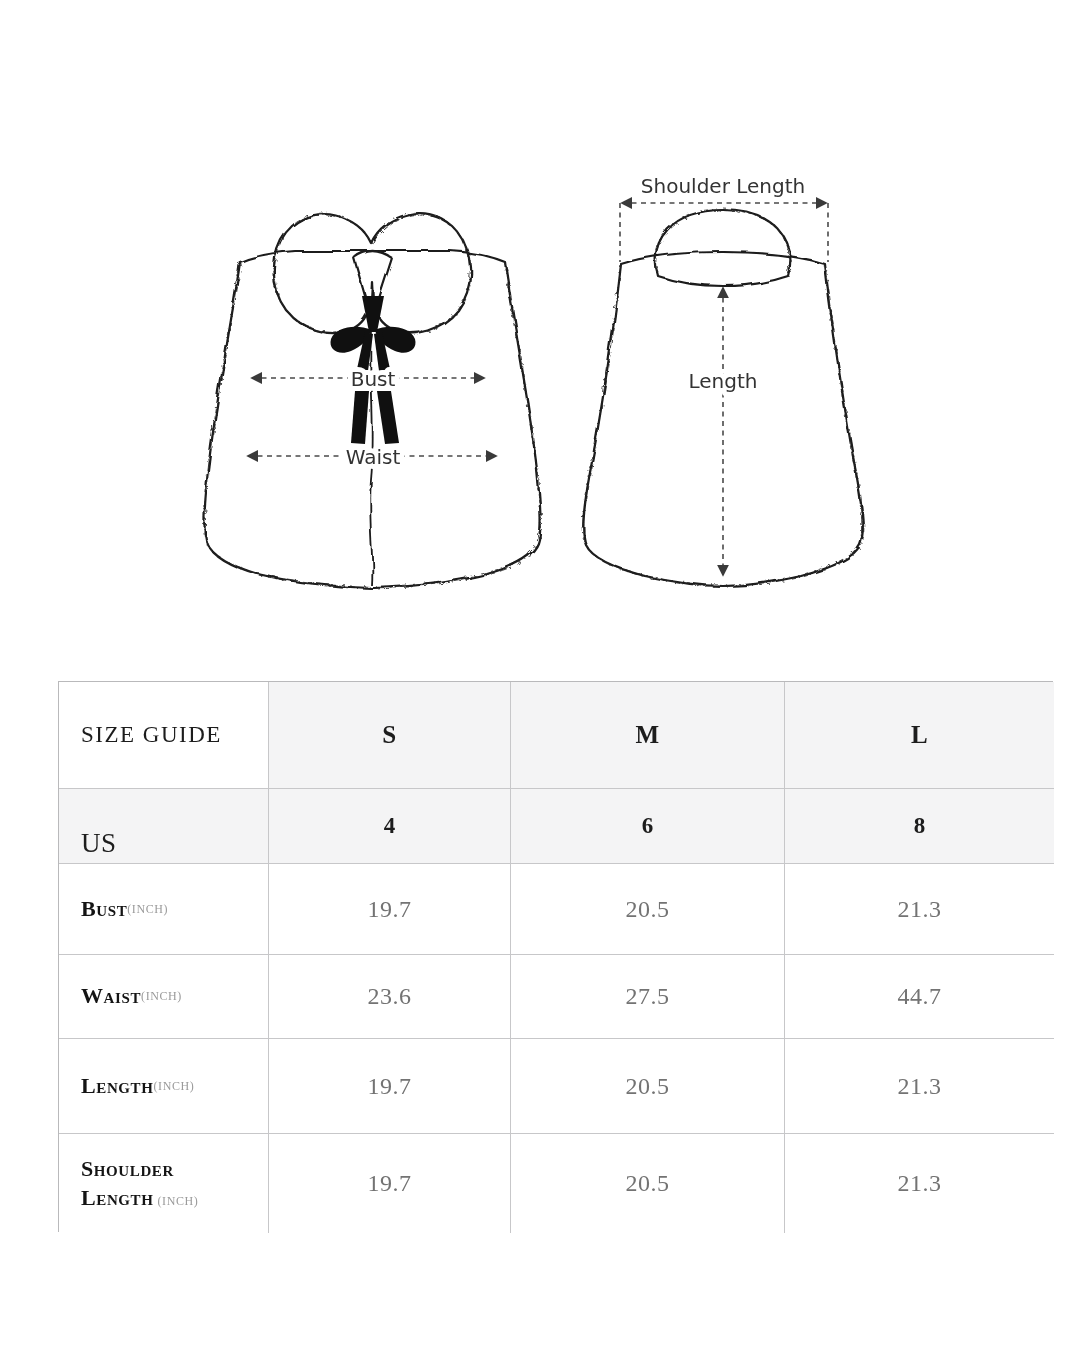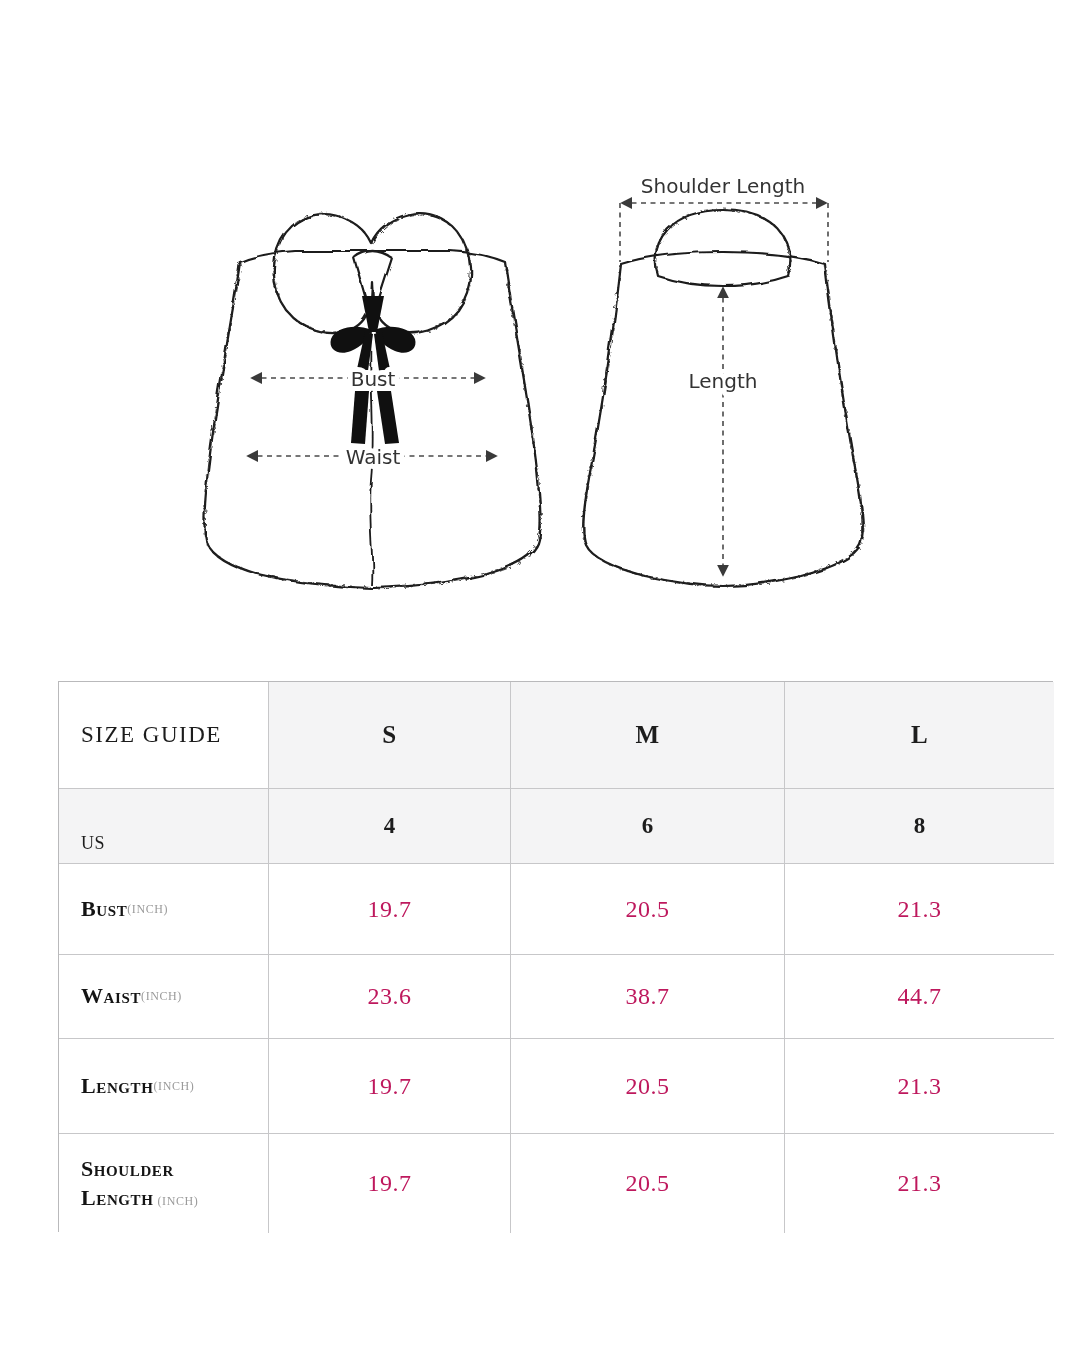--- a/index.html
+++ b/index.html
@@ -31,23 +31,23 @@
     box-sizing:border-box;border-right:1px solid #c7c7c9;border-bottom:1px solid #c7c7c9;
     display:flex;align-items:center;background:#ffffff;
   }
   .cell.last-col{border-right:none;}
   .cell.last-row{border-bottom:none;}
   .cell.band{background:#f4f4f5;}
   .cell.lbl{justify-content:flex-start;padding:8px 14px 8px 22px;}
   .cell.ctr{justify-content:center;text-align:center;}
   .t-title{font-size:23px;letter-spacing:1.5px;color:#1c1c1c;}
   .t-size{font-size:25px;font-weight:bold;letter-spacing:.5px;}
-  .t-us{font-size:18px;letter-spacing:.5px;margin-top:35px;}
+  .t-us{font-size:27px;letter-spacing:.5px;margin-top:35px;}
   .t-numh{font-size:23px;font-weight:bold;}
-  .t-val{font-size:24px;letter-spacing:.5px;color:#be185d;}
+  .t-val{font-size:24px;letter-spacing:.5px;color:#737373;}
   .row-label{
     font-size:22px;font-weight:bold;font-variant:small-caps;
     letter-spacing:.6px;line-height:1.3;color:#141414;
   }
   .unit{
     font-size:12px;color:#9a9a9a;font-weight:normal;letter-spacing:.6px;
     white-space:nowrap;
   }
 </style>
 </head>
@@ -203,21 +203,21 @@
     </div>
 
     <div class="cell lbl">
       <span class="row-label">Waist</span>
       <span class="unit">(INCH)</span>
     </div>
     <div class="cell ctr">
       <span class="t-val">23.6</span>
     </div>
     <div class="cell ctr">
-      <span class="t-val">38.7</span>
+      <span class="t-val">27.5</span>
     </div>
     <div class="cell ctr last-col">
       <span class="t-val">44.7</span>
     </div>
 
     <div class="cell lbl">
       <span class="row-label">Length</span>
       <span class="unit">(INCH)</span>
     </div>
     <div class="cell ctr">

